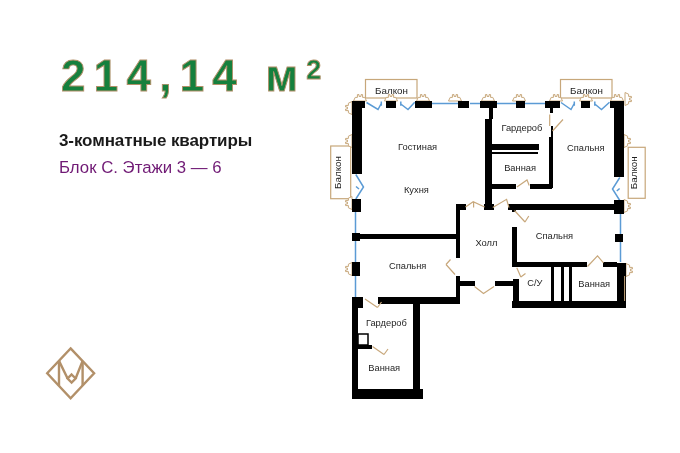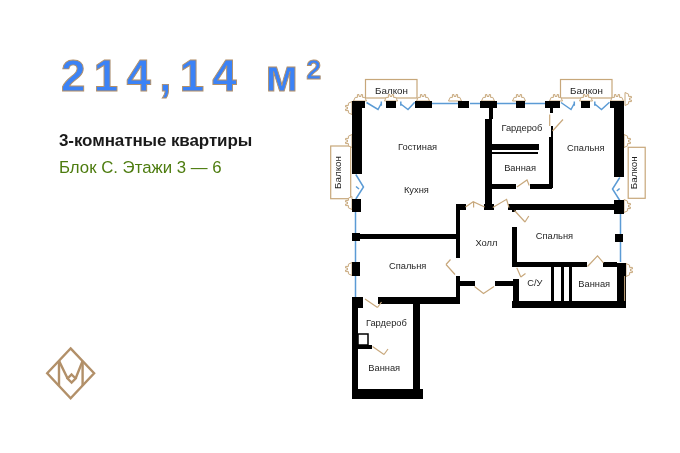--- a/index.html
+++ b/index.html
@@ -1,24 +1,24 @@
 <!DOCTYPE html>
 <html><head>
 <meta charset="utf-8">
 <style>
   html,body{margin:0;padding:0;background:#fff;}
   body{width:680px;height:453px;position:relative;overflow:hidden;
        font-family:"Liberation Sans",sans-serif;}
   .big{position:absolute;left:61px;top:54px;font-size:44px;font-weight:bold;
-       color:#3b82f6;letter-spacing:8.25px;line-height:1;-webkit-text-stroke:0.9px #b29069;}
+       color:#15803d;letter-spacing:8.25px;line-height:1;-webkit-text-stroke:0.9px #b29069;}
   .big .sup{font-size:27px;vertical-align:12.5px;letter-spacing:0;}
   .sub1{position:absolute;left:59px;top:130.5px;font-size:17px;font-weight:bold;
         color:#1a1a1a;letter-spacing:-0.1px;}
   .sub2{position:absolute;left:59px;top:157.5px;font-size:16.8px;font-weight:normal;
-        color:#4d7c0f;}
+        color:#701a75;}
   svg{position:absolute;left:0;top:0;}
   text{font-family:"Liberation Sans",sans-serif;fill:#1f1f1f;}
 </style>
 </head>
 <body>
 <div class="big">214,14 м<span class="sup">2</span></div>
 <div class="sub1">3-комнатные квартиры</div>
 <div class="sub2">Блок С. Этажи 3 — 6</div>
 <svg width="680" height="453" viewBox="0 0 680 453">
 <g id="logo" fill="none" stroke="#b29069" stroke-width="2.4">

